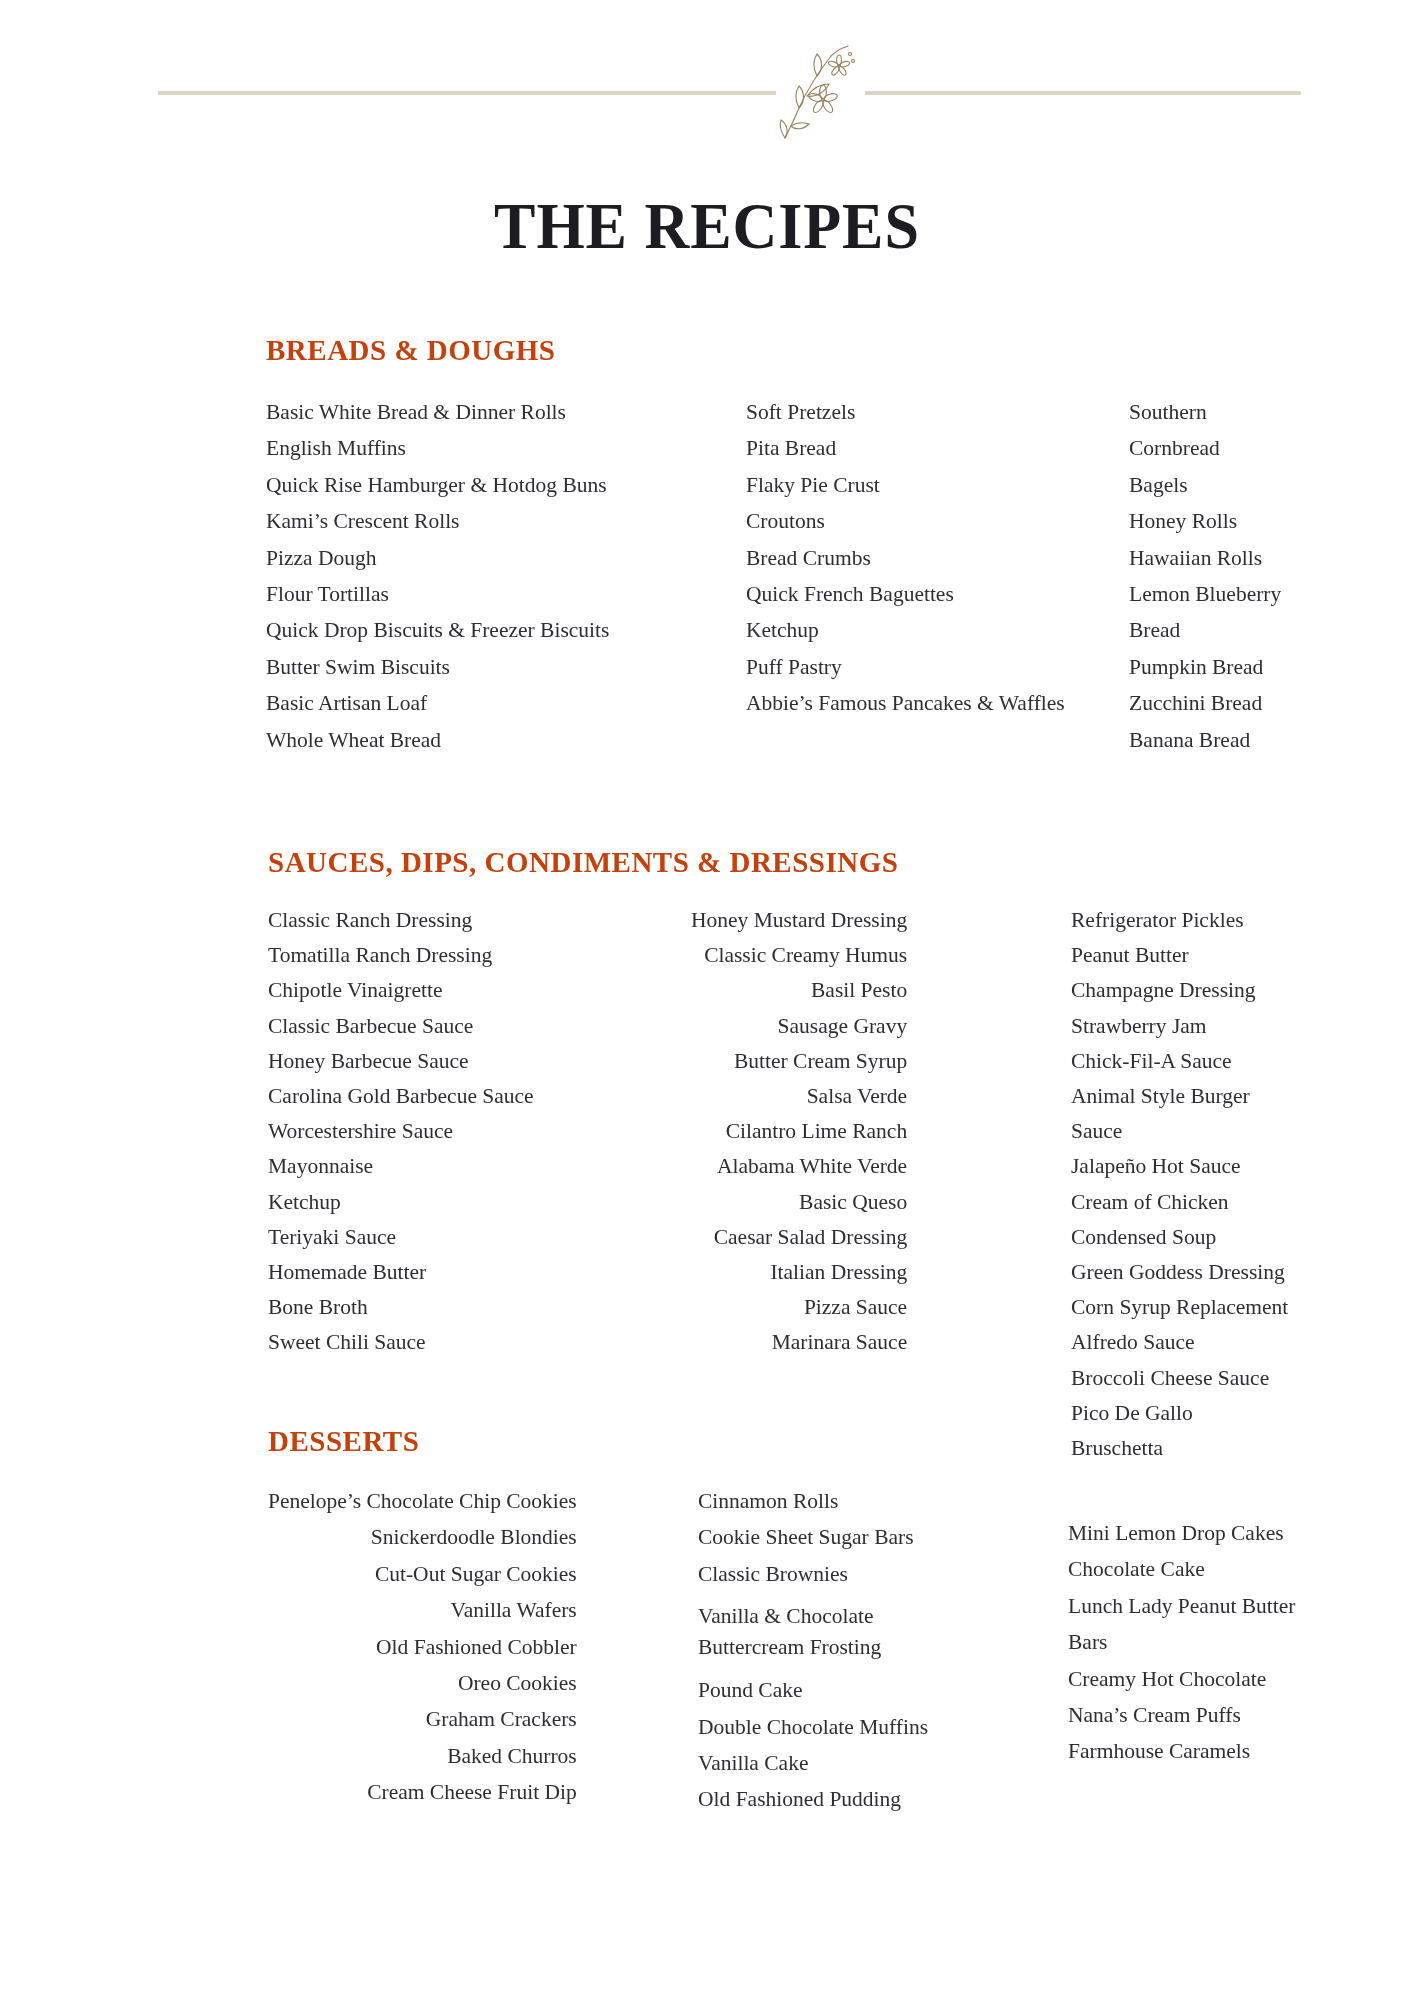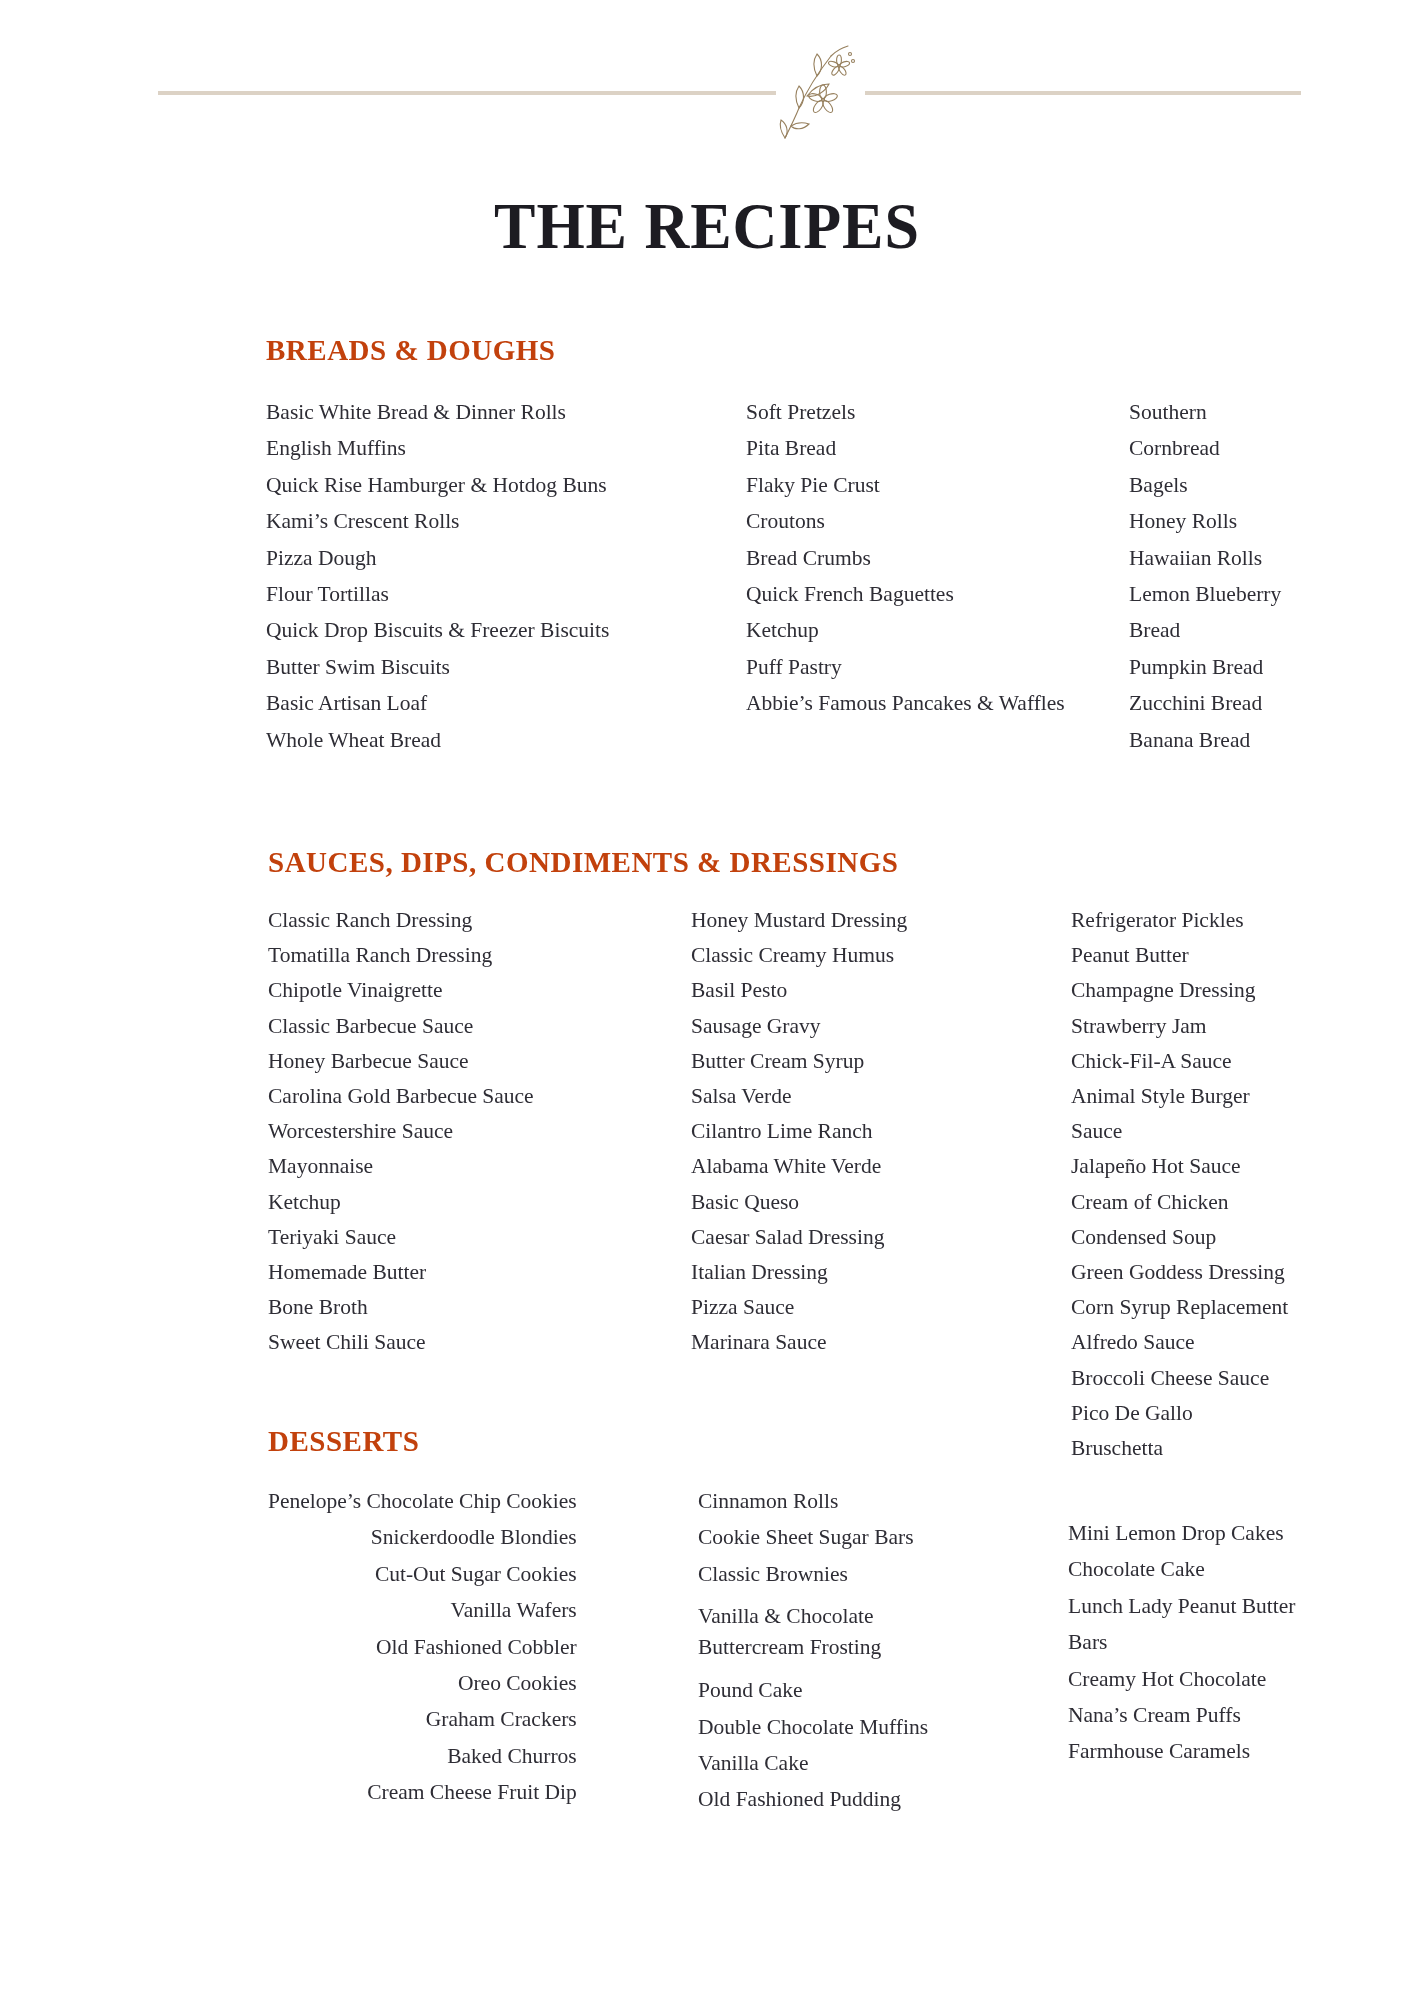--- a/index.html
+++ b/index.html
@@ -41,21 +41,21 @@
     font-size:21.5px; color:#2e2d35; line-height:36.4px;
     white-space:pre-line;
   }
   #s1c0 li, #s1c1 li, #s1c2 li { line-height:35.2px; }
 
   #s0c0 { left:153px;  top:394px; }
   #s0c1 { left:633px;  top:394px; }
   #s0c2 { left:1016px; top:394px; }
 
   #s1c0 { left:155px;  top:903px; }
-  #s1c1 { left:578px;  top:903px; }
+  #s1c1 { left:578px;  top:903px;text-align:right; }
   #s1c2 { left:958px;  top:903px; }
 
   #s2c0 { left:155px;  top:1483px;text-align:right; }
   #s2c1 { left:585px;  top:1483px; }
   #s2c2 { left:955px;  top:1483px;margin-top:32px; }
 
   .col li.wrap2 { line-height:31px; margin:9px 0; }
 </style>
 </head>
 <body>

